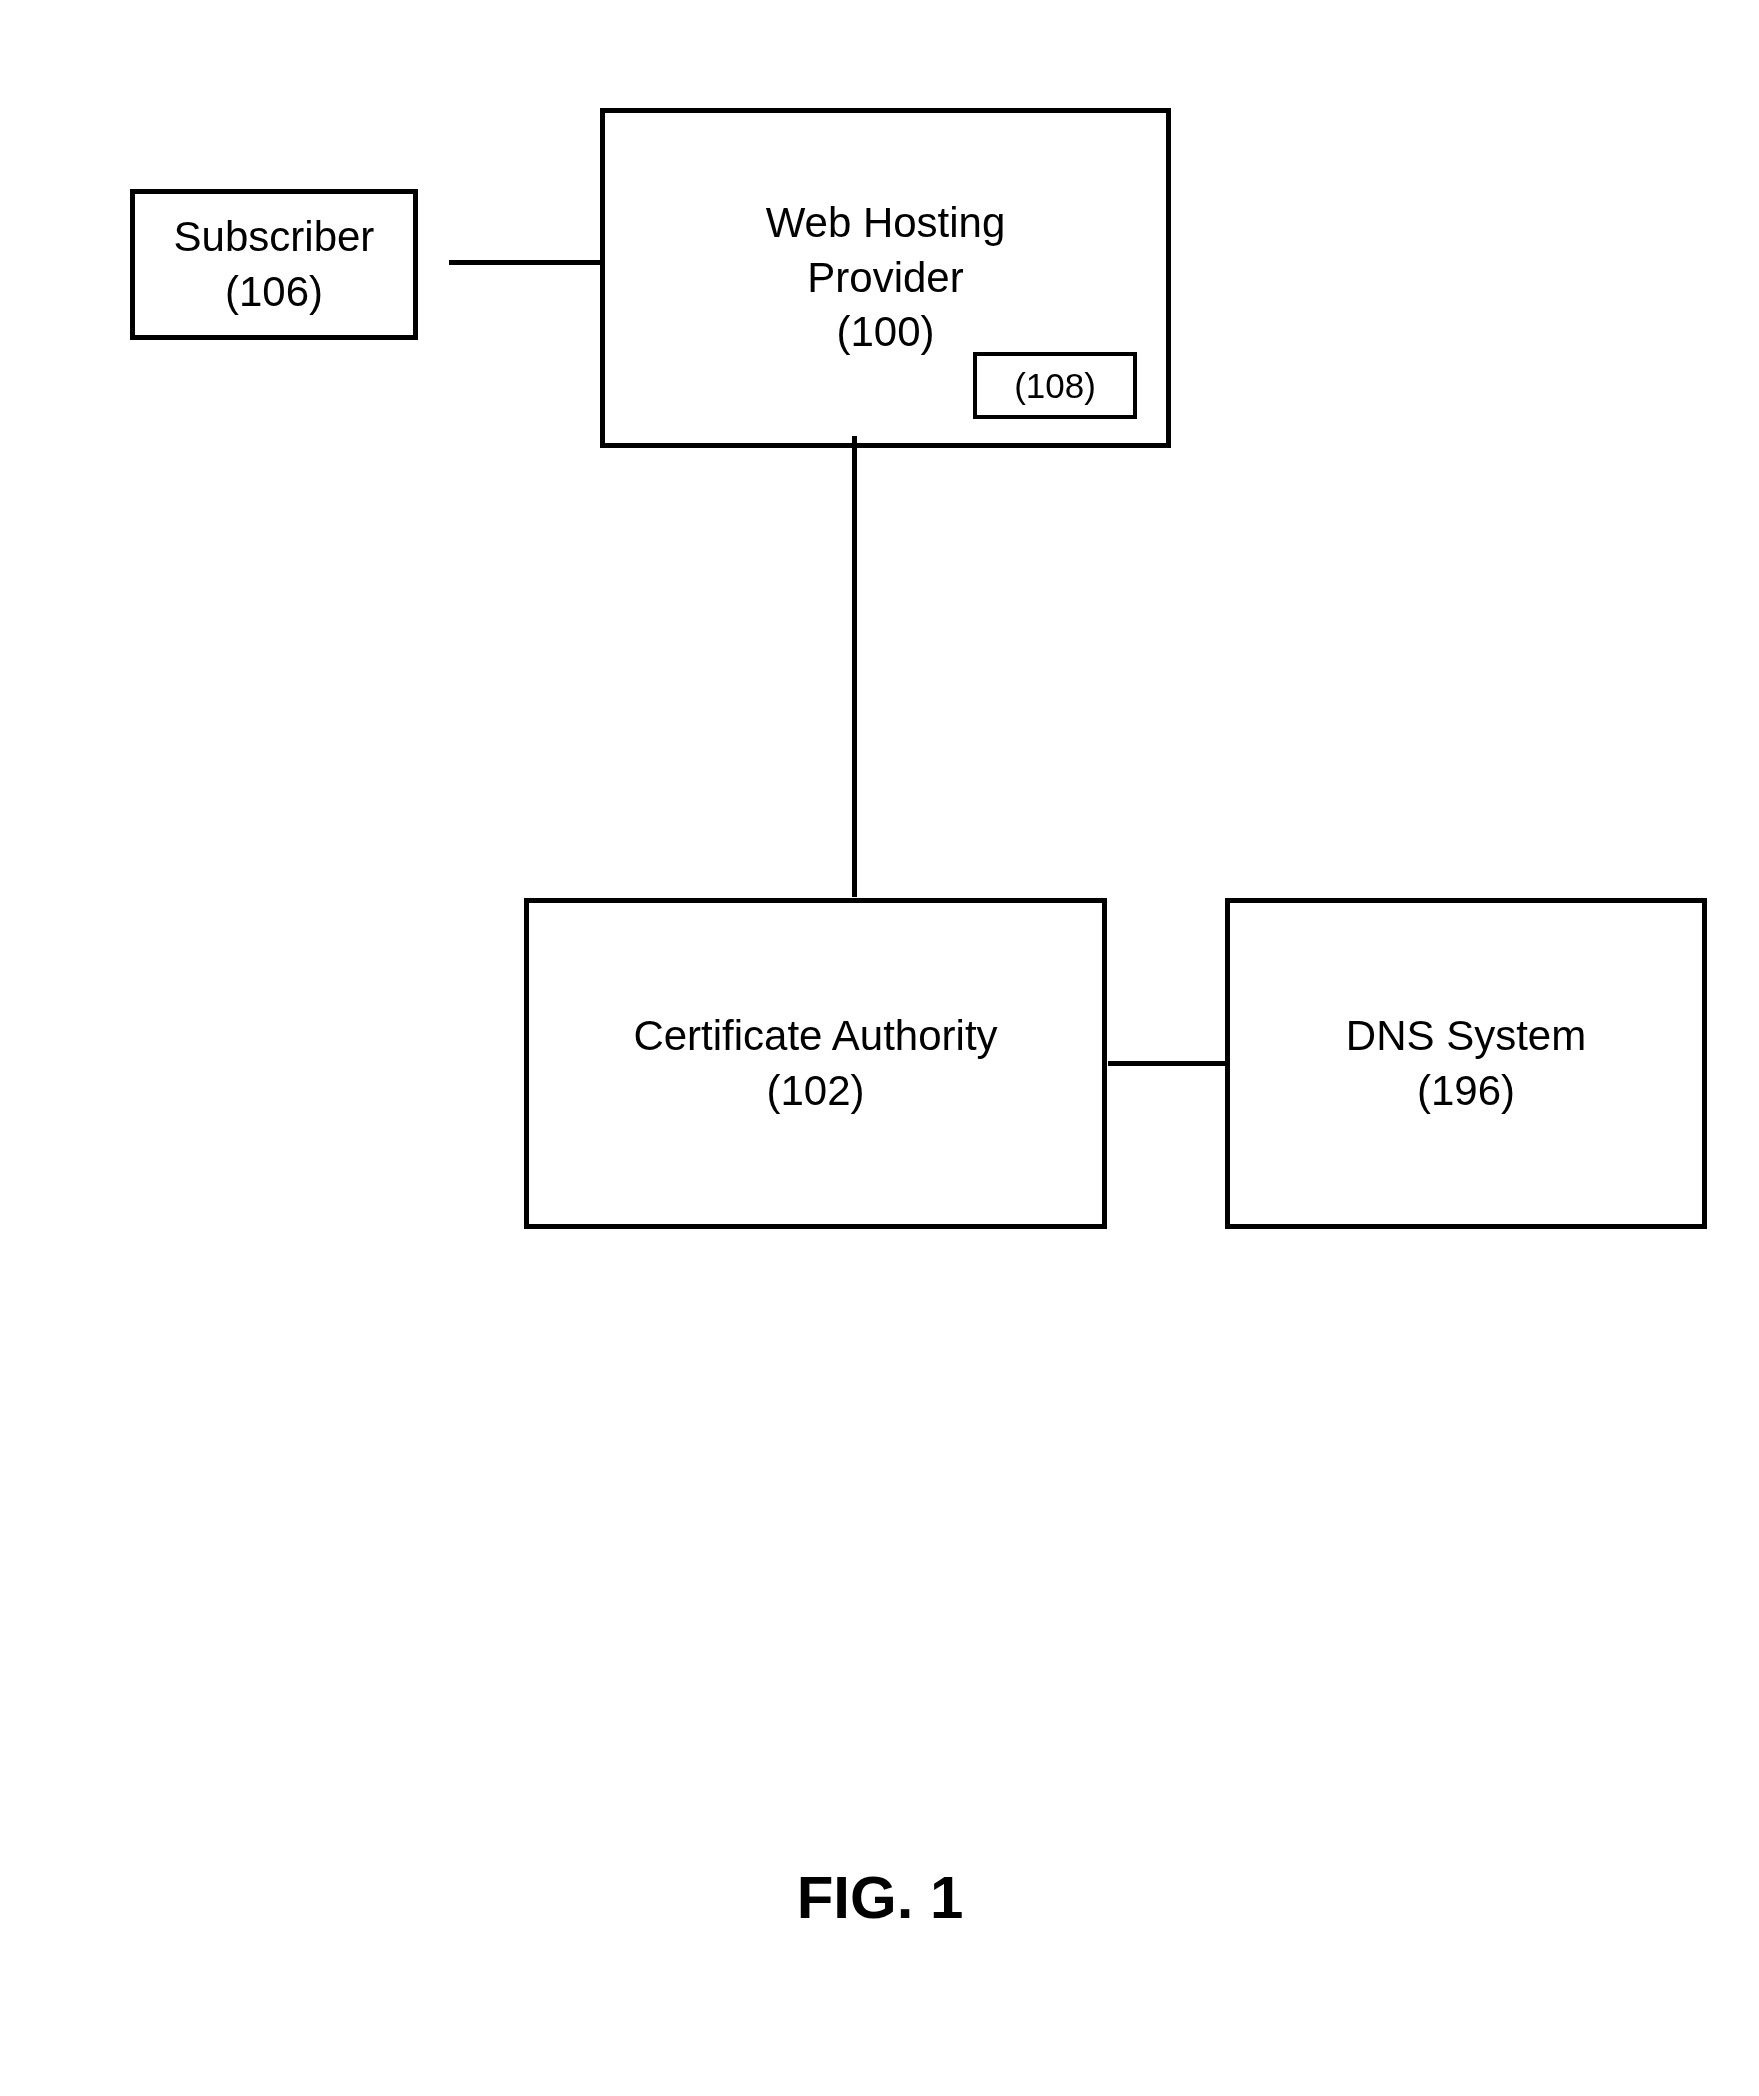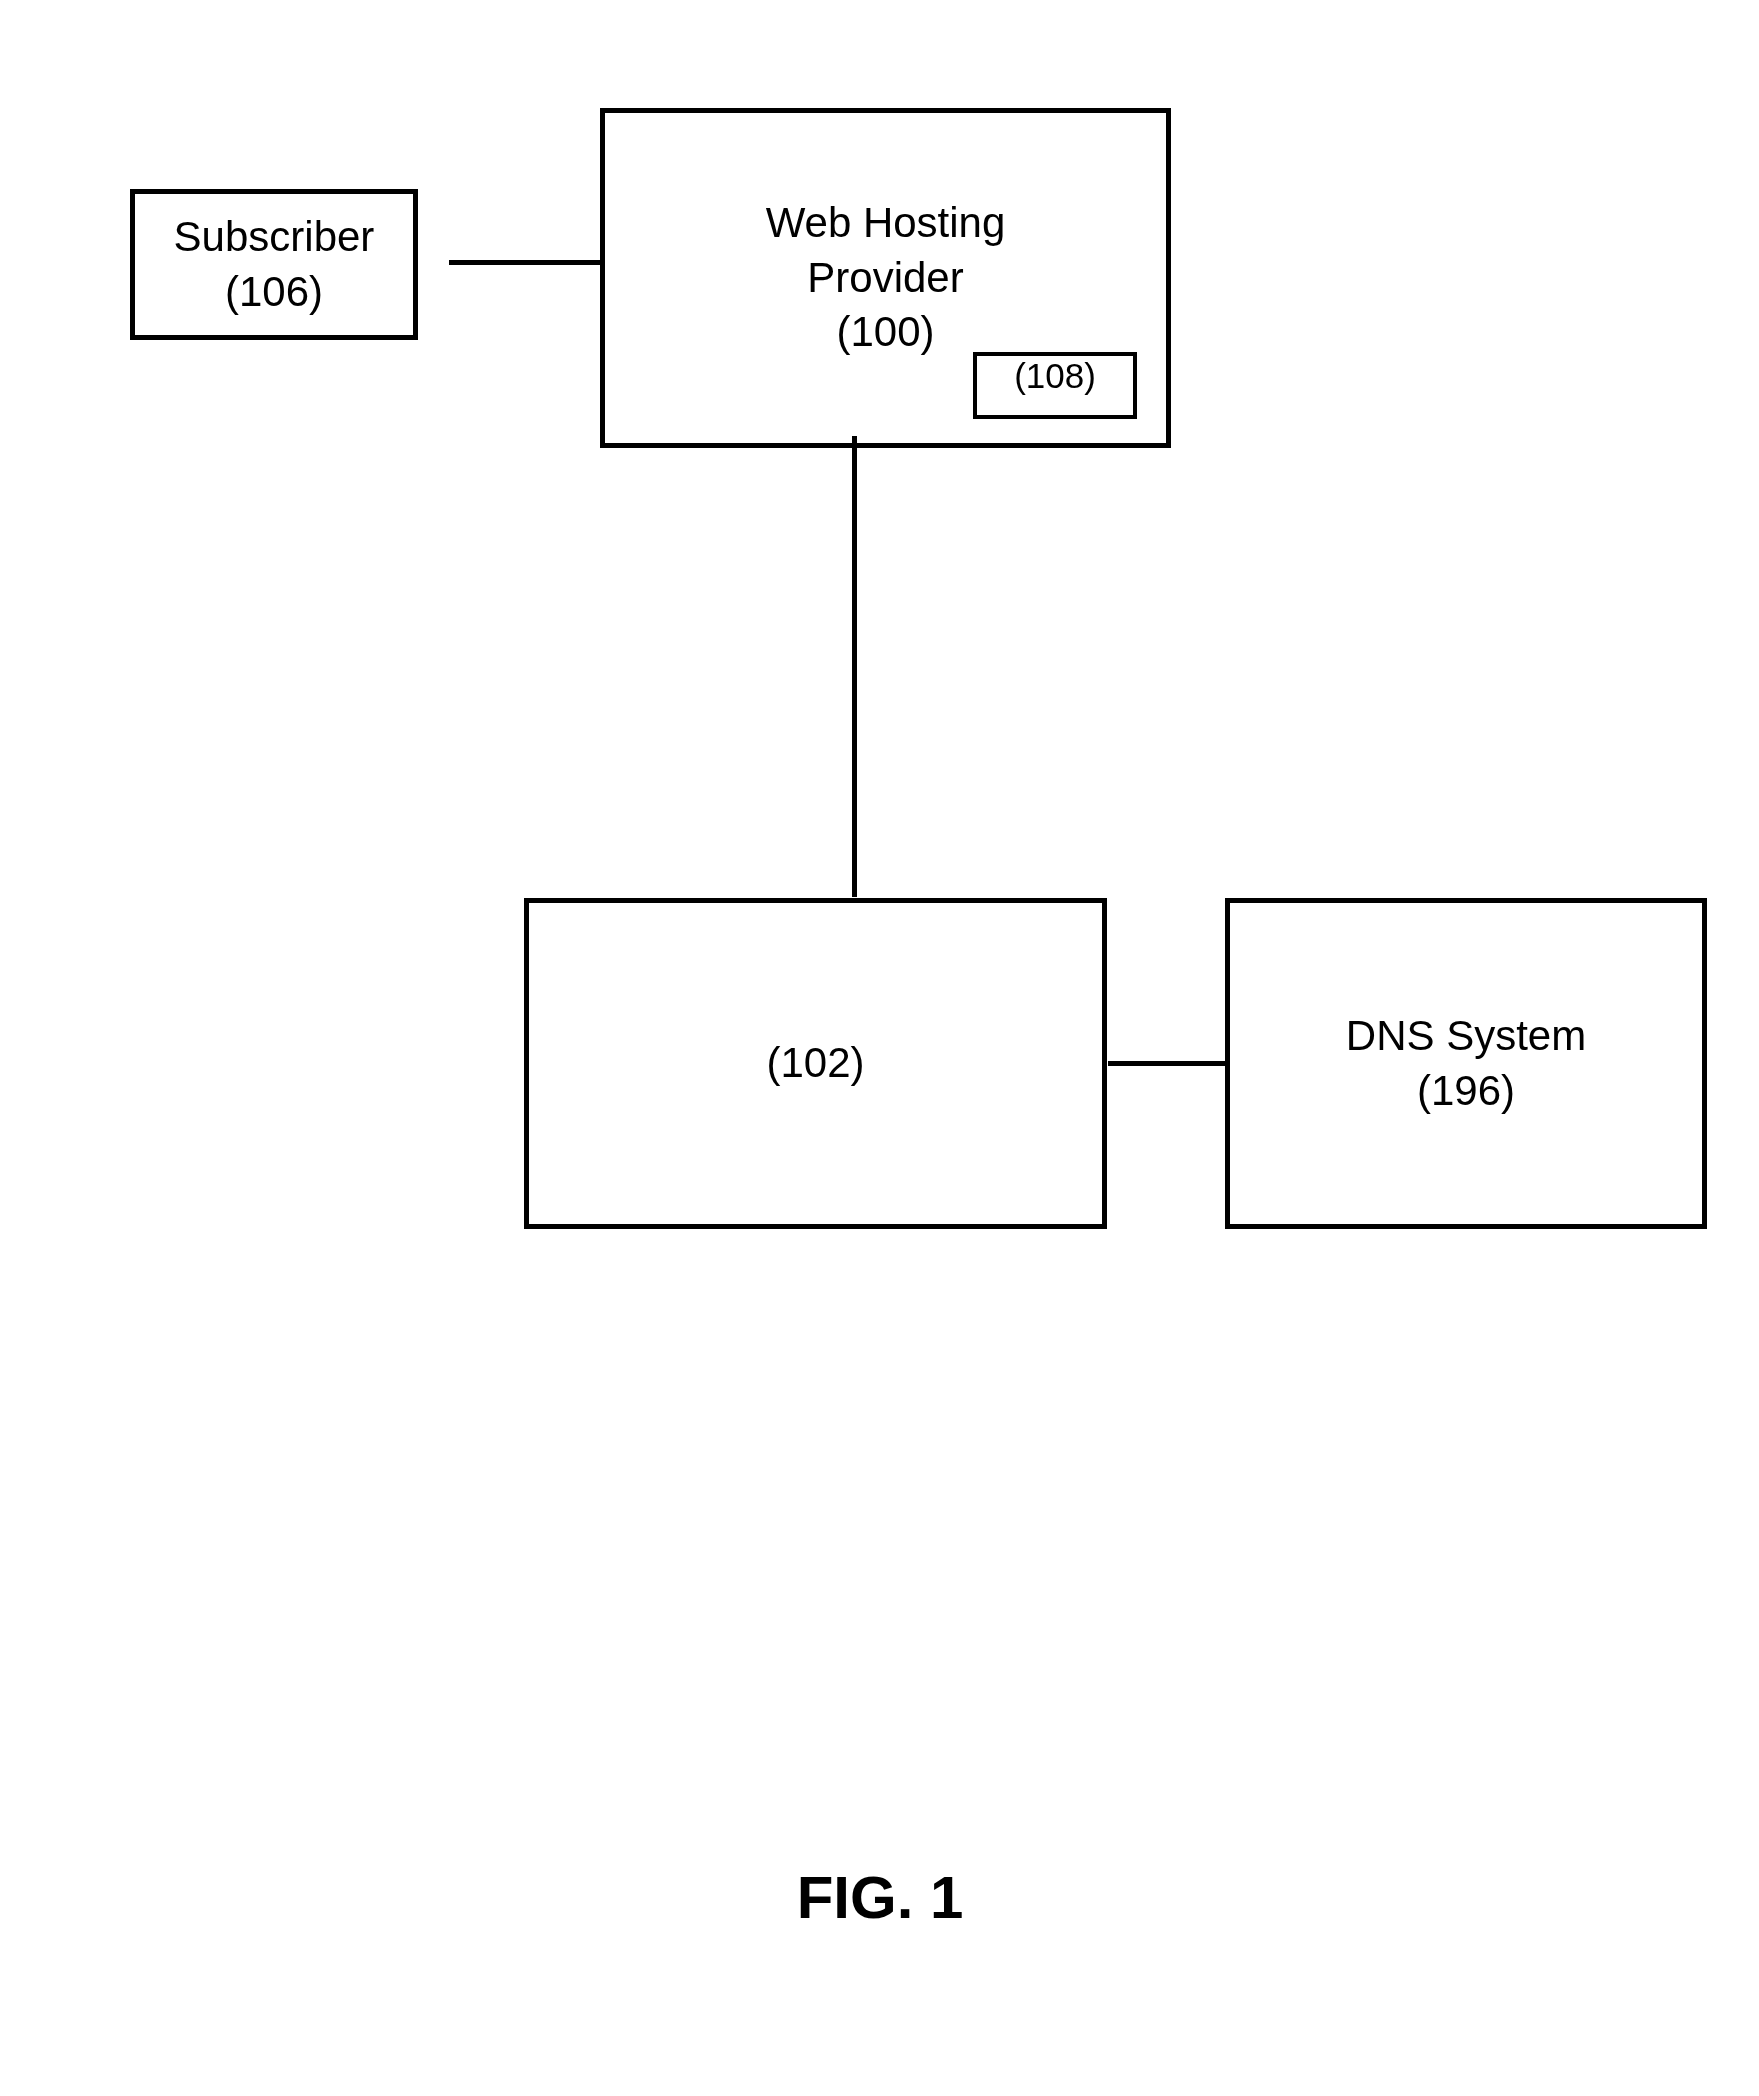--- a/index.html
+++ b/index.html
@@ -24,21 +24,21 @@
       justify-content: center;
       text-align: center;
       font-size: 42px;
       line-height: 1.3;
     }
     .small-box {
       position: absolute;
       border: 4.2px solid #000;
       background: #fff;
       display: flex;
-      align-items: flex-start;
+      align-items: center;
       justify-content: center;
       font-size: 35px;
     }
     .line {
       position: absolute;
       background: #000;
     }
     .fig-label {
       position: absolute;
       font-size: 60px;
@@ -59,20 +59,21 @@
   <span>Web Hosting</span>
   <span>Provider</span>
   <span>(100)</span>
 </div>
 
 <div class="small-box" style="left:973px; top:352px; width:164px; height:67px;">
   <span>(108)</span>
 </div>
 
 <div class="box" style="left:524px; top:898px; width:583px; height:331px;">
+  <span>Certificate Authority</span>
   <span>(102)</span>
 </div>
 
 <div class="box" style="left:1225px; top:898px; width:482px; height:331px;">
   <span>DNS System</span>
   <span>(196)</span>
 </div>
 
 <div class="line" style="left:449px; top:260px; width:151px; height:5px;"></div>
 

